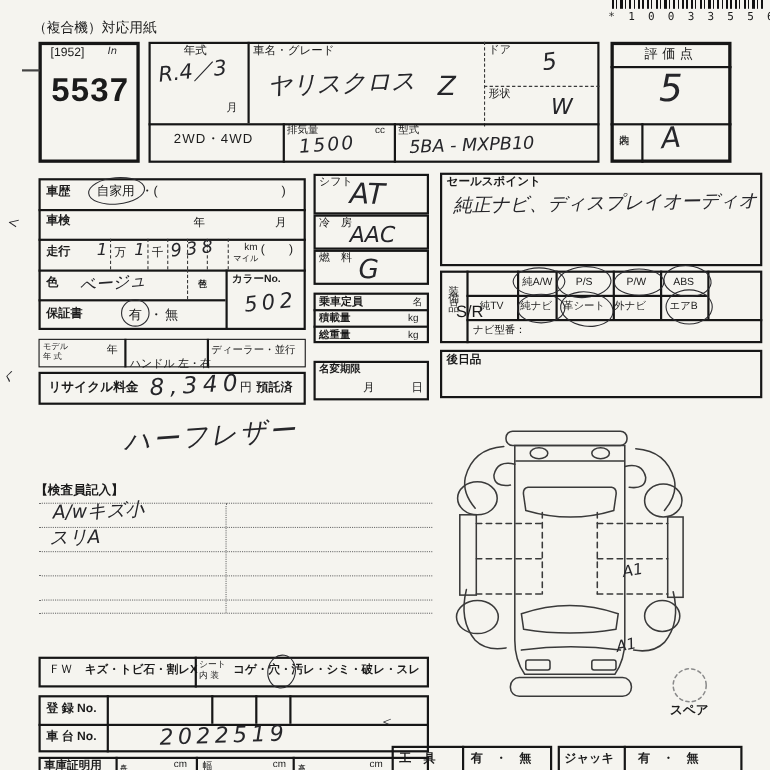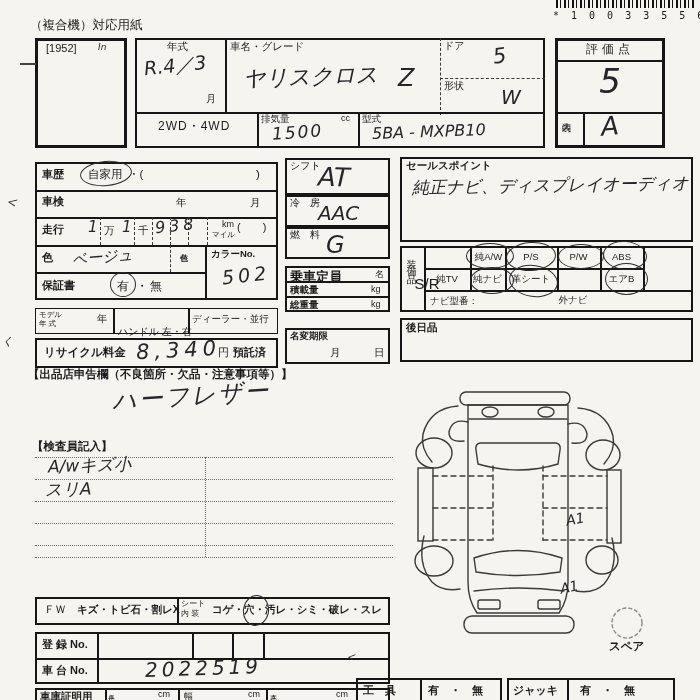--- a/index.html
+++ b/index.html
@@ -29,20 +29,21 @@
 <div id="sheet">
 
   <div class="lbl" style="left:30px;top:19px;font-size:12.5px;">（複合機）対応用紙</div>
   <div class="barcode" style="left:556px;top:0;width:140px;height:8px;"></div>
   <div class="lbl" style="left:553px;top:11px;font-size:10px;letter-spacing:3px;font-family:'DejaVu Sans Mono',monospace;">* 1 0 0 3 3 5 5 6 6 4 *</div>
 
   <div class="box thick" style="left:35px;top:38px;width:92px;height:110px;"></div>
   <div class="lbl" style="left:46px;top:43px;font-size:11px;">[1952]</div>
   <div class="hw" style="left:98px;top:43px;font-size:9px;">In</div>
   <div class="hl" style="left:20px;top:63px;width:16px;height:2px;background:#444;"></div>
+  <div class="lbl ctr" style="left:44px;top:68px;width:76px;font-size:30px;font-weight:bold;letter-spacing:1px;">5537</div>
 
   <div class="box" style="left:135px;top:38px;width:410px;height:110px;"></div>
   <div class="vl" style="left:225px;top:38px;height:74px;"></div>
   <div class="vld" style="left:440px;top:38px;height:77px;"></div>
   <div class="hld" style="left:440px;top:78px;width:105px;"></div>
   <div class="hl" style="left:135px;top:112px;width:410px;"></div>
   <div class="vl" style="left:257px;top:112px;height:36px;"></div>
   <div class="vl" style="left:358px;top:112px;height:36px;"></div>
 
   <div class="lbl" style="left:140px;top:41px;font-size:10.5px;margin-left:27px;">年式</div>
@@ -125,37 +126,36 @@
   <div class="lbl" style="left:97px;top:314px;font-size:10px;">年</div>
   <div class="lbl" style="left:118px;top:314px;font-size:10px;margin-top:13px;">ハンドル 左・右</div>
   <div class="lbl" style="left:192px;top:314px;font-size:9.5px;">ディーラー・並行</div>
 
   <div class="box" style="left:35px;top:338px;width:243px;height:30px;border-width:2.5px;"></div>
   <div class="lbl" style="left:44px;top:347px;font-size:11.5px;font-weight:bold;">リサイクル料金</div>
   <div class="hw" style="left:136px;top:340px;font-size:21px;letter-spacing:5px;transform:rotate(-3deg);">8,340</div>
   <div class="lbl" style="left:218px;top:347px;font-size:11px;">円</div>
   <div class="lbl" style="left:233px;top:347px;font-size:11px;font-weight:bold;">預託済</div>
 
-  <div class="lbl" style="left:28px;top:369px;font-size:11.5px;font-weight:bold;">【出品店申告欄（不良箇所・欠品・注意事項等）】</div>
   <div class="hw" style="left:112px;top:384px;font-size:24px;letter-spacing:2px;transform:rotate(-4deg);">ハーフレザー</div>
 
   <div class="box" style="left:285px;top:158px;width:105px;height:37px;"></div>
   <div class="lbl" style="left:290px;top:161px;font-size:10px;">シフト</div>
   <div class="hw" style="left:318px;top:164px;font-size:26px;transform:rotate(2deg);">AT</div>
   <div class="box" style="left:285px;top:195px;width:105px;height:32px;"></div>
   <div class="lbl" style="left:290px;top:198px;font-size:10px;">冷　房</div>
   <div class="hw" style="left:318px;top:203px;font-size:20px;">AAC</div>
   <div class="box" style="left:285px;top:227px;width:105px;height:32px;"></div>
   <div class="lbl" style="left:290px;top:230px;font-size:10px;">燃　料</div>
   <div class="hw" style="left:326px;top:233px;font-size:24px;">G</div>
 
   <div class="box" style="left:285px;top:266px;width:105px;height:46px;"></div>
   <div class="hl" style="left:285px;top:281px;width:105px;height:1.5px;"></div>
   <div class="hl" style="left:285px;top:296px;width:105px;height:1.5px;"></div>
-  <div class="lbl" style="left:290px;top:270px;font-size:13px;font-weight:bold;">乗車定員</div>
+  <div class="lbl" style="left:290px;top:270px;font-size:10px;font-weight:bold;">乗車定員</div>
   <div class="lbl" style="left:375px;top:270px;font-size:9px;">名</div>
   <div class="lbl" style="left:290px;top:285px;font-size:9.5px;font-weight:bold;">積載量</div>
   <div class="lbl" style="left:371px;top:285px;font-size:9px;">kg</div>
   <div class="lbl" style="left:290px;top:300px;font-size:9.5px;font-weight:bold;">総重量</div>
   <div class="lbl" style="left:371px;top:300px;font-size:9px;">kg</div>
 
   <div class="box" style="left:285px;top:328px;width:105px;height:36px;"></div>
   <div class="lbl" style="left:290px;top:331px;font-size:9.5px;font-weight:bold;">名変期限</div>
   <div class="lbl" style="left:330px;top:347px;font-size:10.5px;">月</div>
   <div class="lbl" style="left:374px;top:347px;font-size:10.5px;">日</div>
@@ -175,21 +175,21 @@
   <div class="hl" style="left:424px;top:268px;width:219px;height:1.5px;"></div>
   <div class="hl" style="left:424px;top:290px;width:269px;height:1.5px;"></div>
   <div class="lbl ctr" style="left:404px;top:252px;width:46px;font-size:15px;margin-top:24px;">S/R</div>
   <div class="lbl ctr" style="left:470px;top:252px;width:37px;font-size:9.5px;">純A/W</div>
   <div class="lbl ctr" style="left:505px;top:252px;width:52px;font-size:9.5px;">P/S</div>
   <div class="lbl ctr" style="left:557px;top:252px;width:43px;font-size:9.5px;">P/W</div>
   <div class="lbl ctr" style="left:600px;top:252px;width:43px;font-size:9.5px;">ABS</div>
   <div class="lbl ctr" style="left:424px;top:274px;width:46px;font-size:9.5px;">純TV</div>
   <div class="lbl ctr" style="left:470px;top:274px;width:35px;font-size:9.5px;">純ナビ</div>
   <div class="lbl ctr" style="left:505px;top:274px;width:52px;font-size:9.5px;">革シート</div>
-  <div class="lbl ctr" style="left:557px;top:274px;width:32px;font-size:9.5px;margin-top:21px;">外ナビ</div>
+  <div class="lbl ctr" style="left:557px;top:274px;width:32px;font-size:9.5px;">外ナビ</div>
   <div class="lbl ctr" style="left:600px;top:274px;width:43px;font-size:9.5px;">エアB</div>
   <div class="lbl" style="left:430px;top:296px;font-size:9.5px;">ナビ型番：</div>
   <div class="circ" style="left:466px;top:243px;width:48px;height:26px;"></div>
   <div class="circ" style="left:506px;top:242px;width:50px;height:29px;transform:rotate(-4deg);"></div>
   <div class="circ" style="left:558px;top:244px;width:46px;height:25px;"></div>
   <div class="circ" style="left:603px;top:241px;width:44px;height:29px;transform:rotate(5deg);"></div>
   <div class="circ" style="left:470px;top:267px;width:44px;height:27px;"></div>
   <div class="circ" style="left:509px;top:265px;width:49px;height:32px;transform:rotate(8deg);"></div>
   <div class="circ" style="left:605px;top:263px;width:43px;height:32px;"></div>
 

